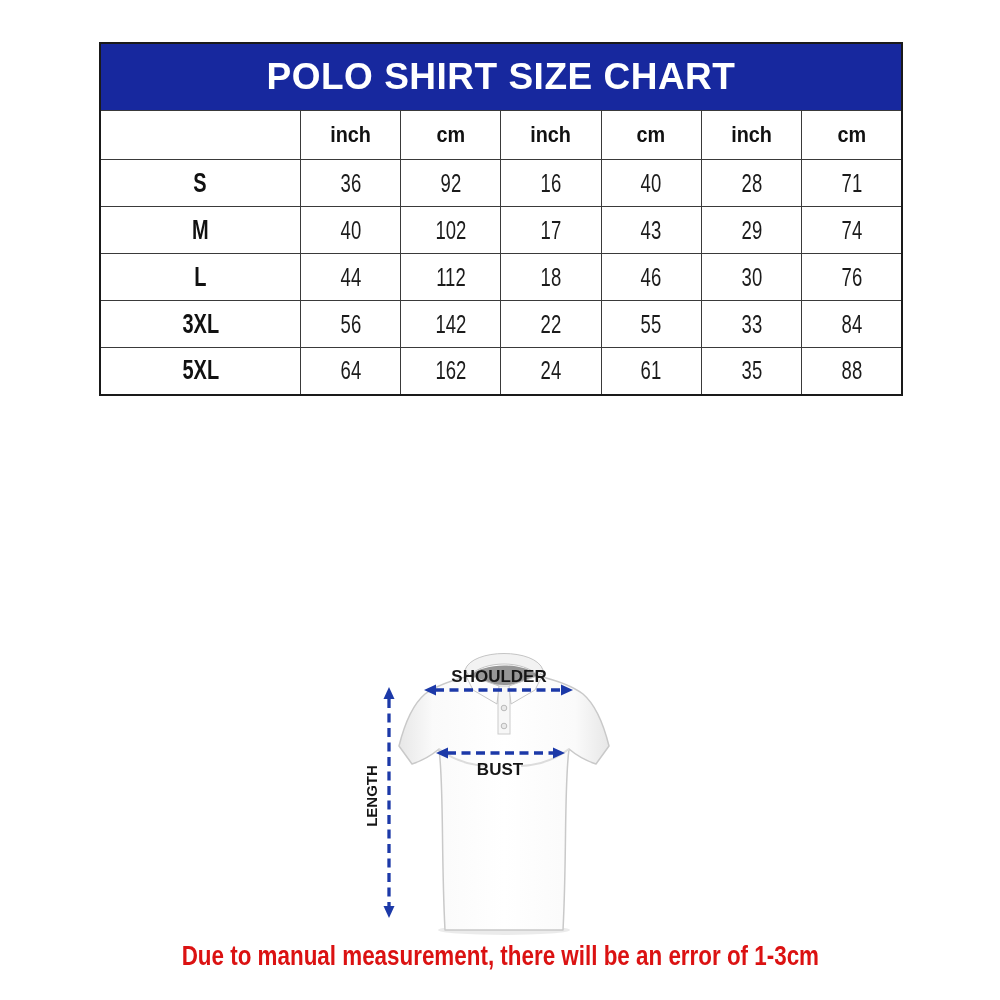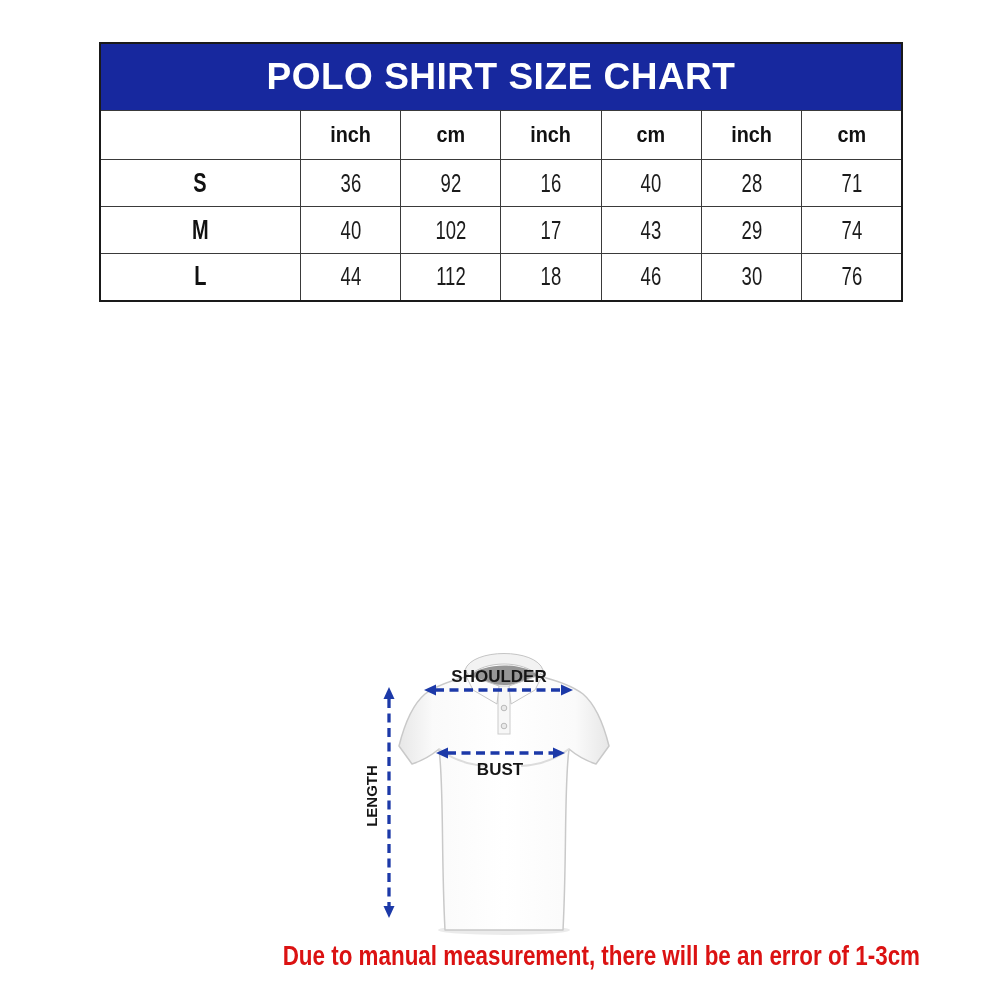--- a/index.html
+++ b/index.html
@@ -27,21 +27,21 @@
   .sz{font-size:27px;font-weight:bold;color:#111;transform:scaleX(.74);}
   .val{font-size:25px;font-weight:400;color:#1b1b1b;transform:scaleX(.74);}
 
   .shirt-wrap{position:absolute;left:365px;top:638px;width:270px;height:300px;}
   .dlabel{font-family:"Liberation Sans",sans-serif;font-weight:bold;fill:#161616;font-size:17px;}
   .dlabel-sm{font-size:15px;}
   .arrow line{stroke:var(--arrow_blue,#1C39A8);stroke-width:3.3;stroke-dasharray:9 5.5;}
   .arrow polygon{fill:var(--arrow_blue,#1C39A8);}
 
   .footnote{
-    position:absolute;left:0;top:940px;width:1000px;text-align:right;
+    position:absolute;left:0;top:940px;width:1000px;text-align:center;
     color:var(--footnote_red,#DB1212);font-weight:bold;font-size:28px;
   }
   .footnote .cx{transform:scaleX(.8);}
 </style>
 </head>
 <body>
 
 <div class="page">
 
   <table class="size-table">
@@ -89,20 +89,38 @@
       </tr>
       <tr>
         <th><span class="cx sz">L</span></th>
         <td><span class="cx val">44</span></td>
         <td><span class="cx val">112</span></td>
         <td><span class="cx val">18</span></td>
         <td><span class="cx val">46</span></td>
         <td><span class="cx val">30</span></td>
         <td><span class="cx val">76</span></td>
       </tr>
+      <tr>
+        <th><span class="cx sz">3XL</span></th>
+        <td><span class="cx val">56</span></td>
+        <td><span class="cx val">142</span></td>
+        <td><span class="cx val">22</span></td>
+        <td><span class="cx val">55</span></td>
+        <td><span class="cx val">33</span></td>
+        <td><span class="cx val">84</span></td>
+      </tr>
+      <tr>
+        <th><span class="cx sz">5XL</span></th>
+        <td><span class="cx val">64</span></td>
+        <td><span class="cx val">162</span></td>
+        <td><span class="cx val">24</span></td>
+        <td><span class="cx val">61</span></td>
+        <td><span class="cx val">35</span></td>
+        <td><span class="cx val">88</span></td>
+      </tr>
     </tbody>
   </table>
 
   <div class="shirt-wrap">
     <svg viewBox="0 0 270 300" width="270" height="300">
       <defs>
         <linearGradient id="shirtg" x1="0" y1="0" x2="1" y2="0">
           <stop offset="0" stop-color="#e7e7e7"></stop>
           <stop offset="0.16" stop-color="#fafafa"></stop>
           <stop offset="0.5" stop-color="#ffffff"></stop>

